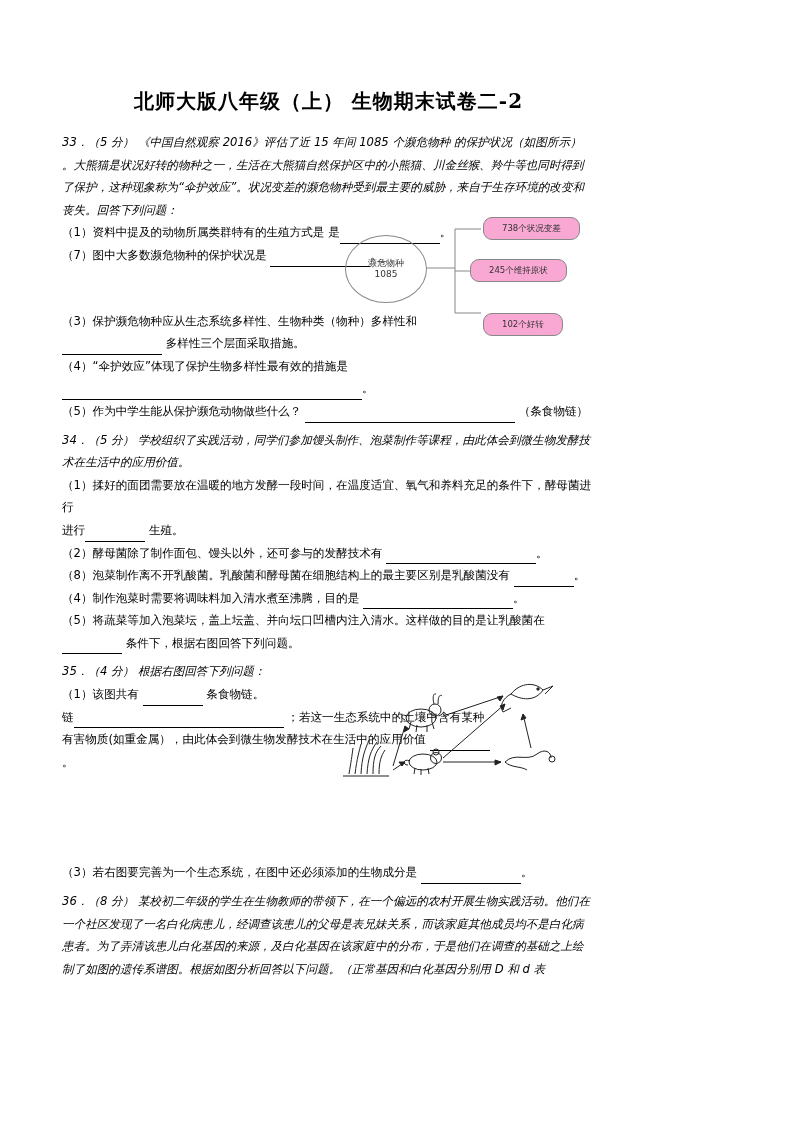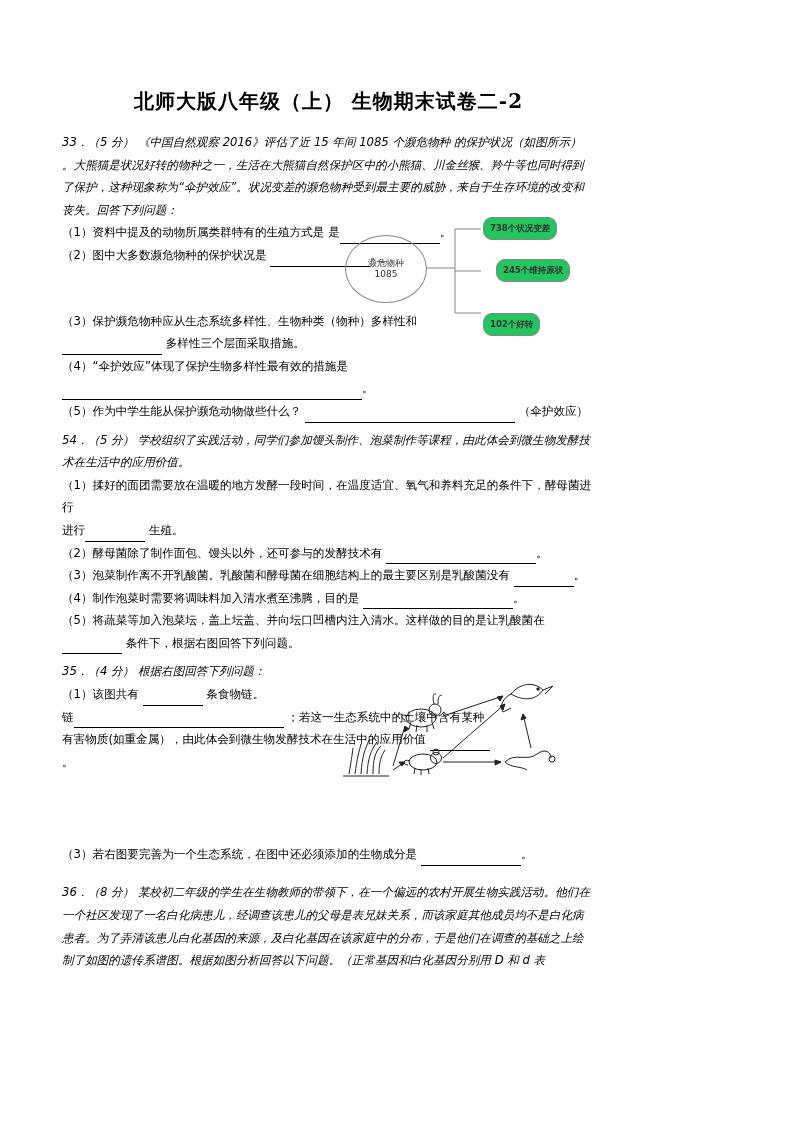--- a/index.html
+++ b/index.html
@@ -82,28 +82,27 @@
     align-items: center;
     justify-content: center;
     flex-direction: column;
     color: #333;
   }
   .box-label {
     position: absolute;
     border: 1px solid #888;
     border-radius: 9px;
     font-size: 8.5px;
-    padding: 2px 6px;
+    padding: 2px 18px;
     white-space: nowrap;
     color: #333;
-    background: #22c55e;
-    font-weight: bold;
+    background: #f9a8d4;
   }
   .b1 { left: 148px; top: 4px; }
-  .b2 { left: 161px; top: 46px; }
+  .b2 { left: 135px; top: 46px; }
   .b3 { left: 148px; top: 100px; }
 
   
   .fig35 {
     position: absolute;
     right: 10px;
     top: 6px;
     width: 250px;
     height: 140px;
   }
@@ -137,59 +136,59 @@
 
     <div class="p q-head">
       <span>33．（5 分）</span>
       <span>《中国自然观察 2016》评估了近 15 年间 1085 个濒危物种 的保护状况（如图所示） 。大熊猫是状况好转的物种之一，生活在大熊猫自然保护区中的小熊猫、川金丝猴、羚牛等也同时得到了保护，这种现象称为“伞护效应”。状况变差的濒危物种受到最主要的威胁，来自于生存环境的改变和丧失。回答下列问题：</span>
     </div>
     <div class="p" style="width:430px;">
       <span>（1）资料中提及的动物所属类群特有的生殖方式是</span>
       <span>是</span><span class="u u-m"></span>。
     </div>
     <div class="p" style="width:430px;">
-      <span>（2）图中大多数濒危物种的保护状况是</span>
+      <span>（7）图中大多数濒危物种的保护状况是</span>
       <span class="u u-m"></span>。
     </div>
     <div class="p" style="width:440px;margin-top:43px;">
       <span>（3）保护濒危物种应从生态系统多样性、生物种类（物种）多样性和</span>
     </div>
     <div class="p">
       <span class="u u-m"></span>
       <span>多样性三个层面采取措施。</span>
     </div>
     <div class="p">
       <span>（4）“伞护效应”体现了保护生物多样性最有效的措施是</span>
       <span class="u u-xxl"></span>。
     </div>
     <div class="p">
       <span>（5）作为中学生能从保护濒危动物做些什么？</span>
       <span class="u u-xl"></span>
-      <span>（伞护效应）</span>
+      <span>（条食物链）</span>
     </div>
   </div>
 
   <div class="q-block">
     <div class="p q-head">
-      <span>54．（5 分）</span>
+      <span>34．（5 分）</span>
       <span>学校组织了实践活动，同学们参加馒头制作、泡菜制作等课程，由此体会到微生物发酵技术在生活中的应用价值。</span>
     </div>
     <div class="p">
       <span>（1）揉好的面团需要放在温暖的地方发酵一段时间，在温度适宜、氧气和养料充足的条件下，酵母菌进行</span>
     </div>
     <div class="p">
       <span>进行</span><span class="u u-s"></span>
       <span>生殖。</span>
     </div>
     <div class="p">
       <span>（2）酵母菌除了制作面包、馒头以外，还可参与的发酵技术有</span>
       <span class="u u-l"></span>。
     </div>
     <div class="p">
-      <span>（3）泡菜制作离不开乳酸菌。乳酸菌和酵母菌在细胞结构上的最主要区别是乳酸菌没有</span>
+      <span>（8）泡菜制作离不开乳酸菌。乳酸菌和酵母菌在细胞结构上的最主要区别是乳酸菌没有</span>
       <span class="u u-s"></span>。
     </div>
     <div class="p">
       <span>（4）制作泡菜时需要将调味料加入清水煮至沸腾，目的是</span>
       <span class="u u-l"></span>。
     </div>
     <div class="p">
       <span>（5）将蔬菜等加入泡菜坛，盖上坛盖、并向坛口凹槽内注入清水。这样做的目的是让乳酸菌在</span>
     </div>
     <div class="p">
@@ -269,21 +268,21 @@
       <span>（1）该图共有</span>
       <span class="u u-s"></span>
       <span>条食物链。</span>
     </div>
     <div class="p" style="width:430px;">
       <span>链</span><span class="u u-xl"></span>
       <span>；若这一生态系统中的土壤中含有某种有害物质(如重金属），由此体会到微生物发酵技术在生活中的应用价值</span>
       <span class="u u-s"></span>
       <span>。</span>
     </div>
-    <div class="p" style="margin-top:70px;">
+    <div class="p" style="margin-top:88px;">
       <span>（3）若右图要完善为一个生态系统，在图中还必须添加的生物成分是</span>
       <span class="u u-m"></span>。
     </div>
   </div>
 
   <div class="q-block">
     <div class="p q-head">
       <span>36．（8 分）</span>
       <span>某校初二年级的学生在生物教师的带领下，在一个偏远的农村开展生物实践活动。他们在一个社区发现了一名白化病患儿，经调查该患儿的父母是表兄妹关系，而该家庭其他成员均不是白化病患者。为了弄清该患儿白化基因的来源，及白化基因在该家庭中的分布，于是他们在调查的基础之上绘制了如图的遗传系谱图。根据如图分析回答以下问题。（正常基因和白化基因分别用 D 和 d 表</span>
     </div>

